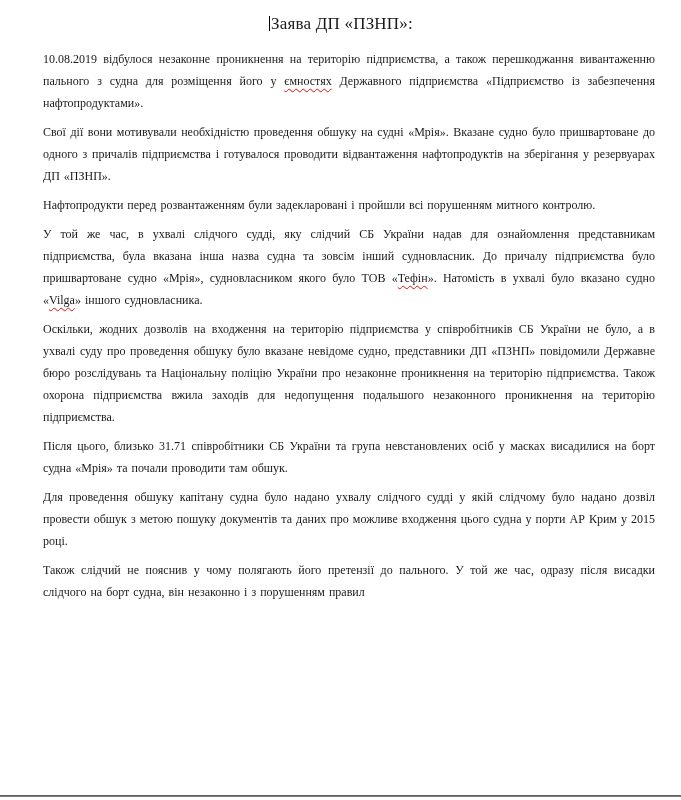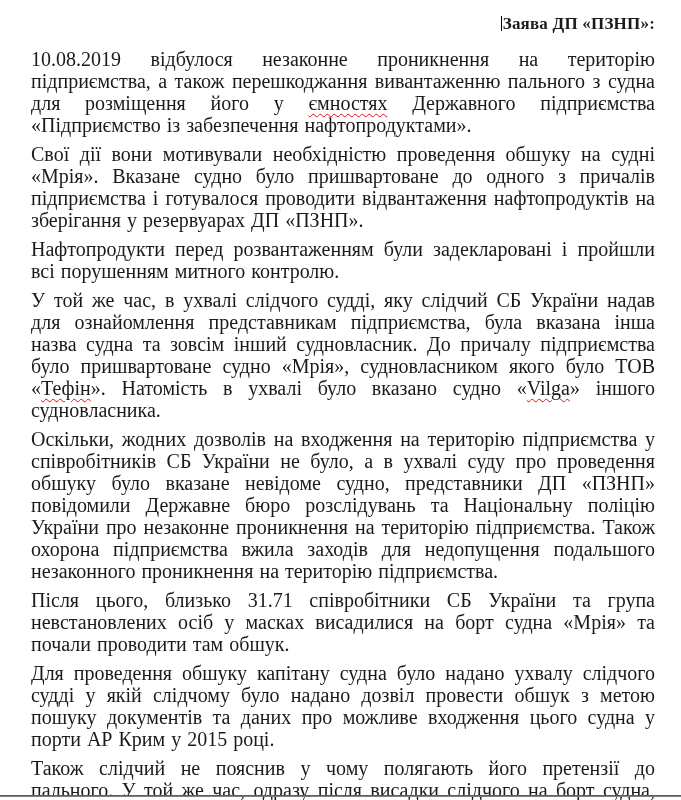--- a/index.html
+++ b/index.html
@@ -20,40 +20,40 @@
     height: 800px;
     background: var(--background);
     overflow: hidden;
   }
   .content {
     padding: 13px 26px 0 27px;
     color: var(--text);
   }
   .doc-title {
     font-size: 17px;
-    font-weight: bold;
-    text-align: right;
+    font-weight: normal;
+    text-align: center;
     margin: 0 0 13px 0;
     line-height: 22px;
     color: var(--text);
     letter-spacing: 0.2px;
   }
   .text-cursor {
     display: inline-block;
     width: 1px;
     height: 15px;
     background: #000;
     vertical-align: -2px;
     margin-right: 1px;
   }
   p.para {
-    font-size: 20px;
+    font-size: 12px;
     line-height: 22px;
     text-align: justify;
-    margin: 0 0 7px 4px;
+    margin: 0 0 7px 16px;
     color: var(--text);
     word-spacing: 1px;
   }
   .misspelled {
     text-decoration: underline;
     text-decoration-style: wavy;
     text-decoration-color: var(--spellcheck-underline);
     text-decoration-thickness: 1px;
     text-underline-offset: 3px;
   }

